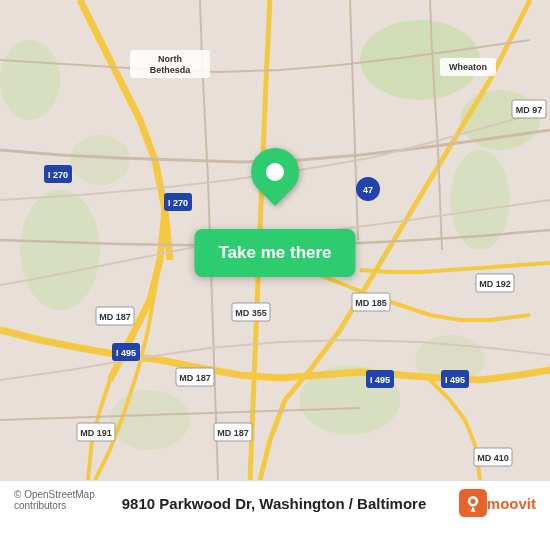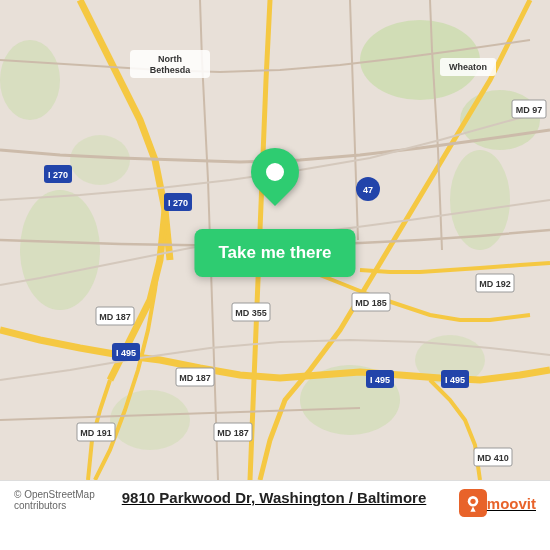--- a/index.html
+++ b/index.html
@@ -51,24 +51,23 @@
     }
 
     #copyright-text {
       font-size: 10px;
       color: #666;
       margin-bottom: 4px;
     }
 
     #address-row {
       display: flex;
-      align-items: flex-start;
+      align-items: center;
       width: 100%;
       justify-content: space-between;
-      text-decoration: underline;
     }
 
     #address-text {
       font-size: 15px;
       font-weight: 600;
       color: #222;
     }
 
     #moovit-logo {
       display: flex;

